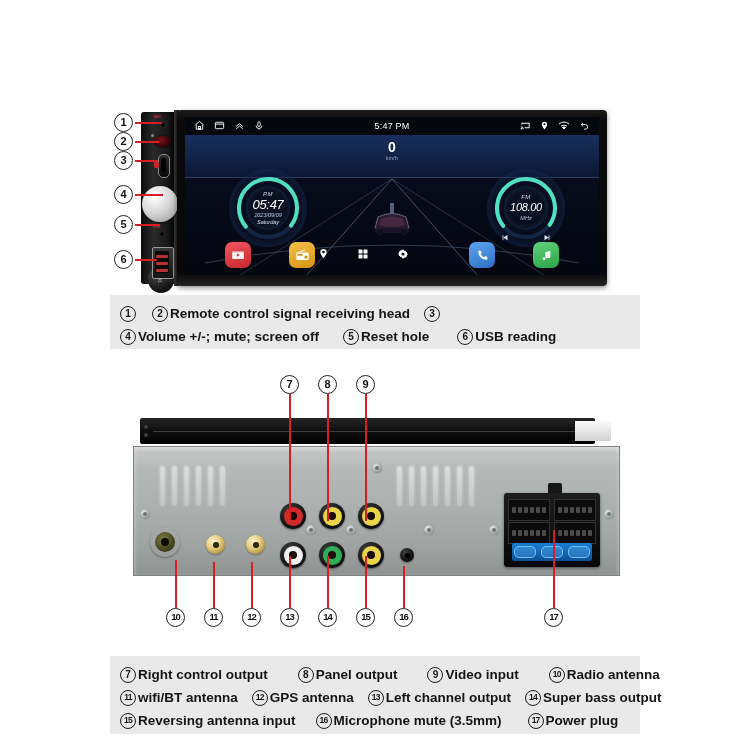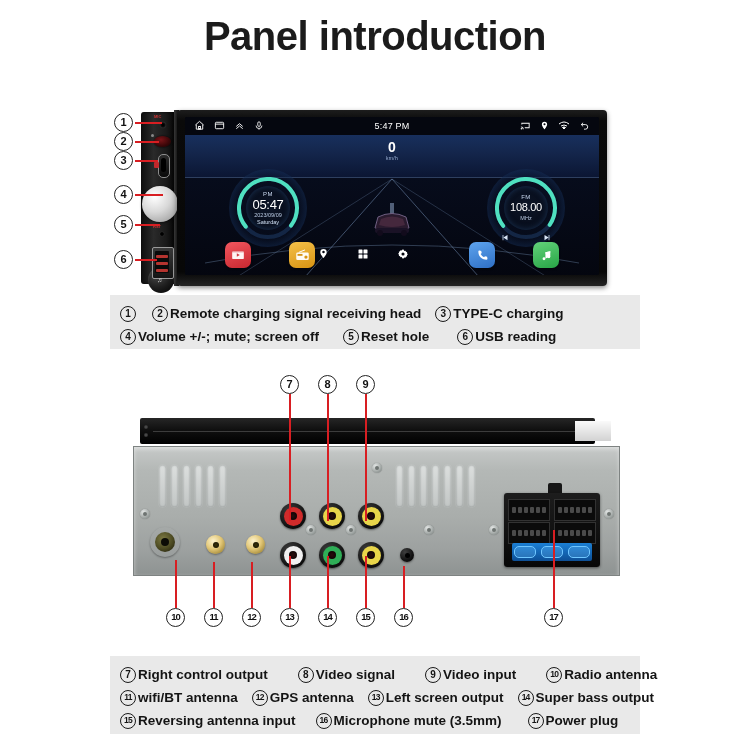--- a/index.html
+++ b/index.html
@@ -193,20 +193,21 @@
   }
   .ring-arc{
     position:absolute;left:8px;top:8px;width:62px;height:62px;
   }
   .gauge-core{
     position:absolute;left:17px;top:17px;width:44px;height:44px;
     border-radius:50%;
     background:radial-gradient(circle at 50% 45%,#0b1426 0%,#060a16 100%);
     display:flex;flex-direction:column;align-items:center;justify-content:center;
     box-shadow:inset 0 0 6px rgba(60,120,190,.35);
+    font-style:italic;
   }
   .g-top{font-size:6px;color:#c9d8ef;letter-spacing:.4px;}
   .g-main{font-size:13px;color:#ffffff;font-weight:500;line-height:15px;letter-spacing:-.3px;}
   .g-main.sm{font-size:11px;}
   .g-sub{font-size:5.5px;color:#b9cae3;line-height:7px;}
   .g-sub2{font-size:5.5px;color:#cfe0f5;line-height:7px;}
   .trk{
     position:absolute;top:64px;color:#d9e6f7;font-size:8px;
   }
   .trk.prev{left:13px;}
@@ -370,21 +371,20 @@
   .fuse-cell{
     width:20px;height:10px;border:1px solid #6fc6ff;border-radius:5px;
     background:rgba(120,200,255,.25);
   }
 </style>
 </head>
 <body>
 
 <div class="page">
 
-  <div class="title">Panel introduction</div>
 
   <div class="unit">
 
     <div class="fascia"></div>
     <div class="fascia-edge"></div>
 
     <div class="mic-lbl">MIC</div>
     <div class="mic-hole"></div>
 
     <div class="ir-dot"></div>
@@ -609,25 +609,24 @@
   <div class="cnum" style="left:114px;top:250px">6</div>
   <div class="lead h" style="left:135px;top:259px;width:22px"></div>
 
   <div class="caption cap1">
     <div class="caprow">
       <span class="capitem">
         <span class="capnum">1</span>
       </span>
       <span class="capitem">
         <span class="capnum">2</span>
-        <span>Remote charging signal receiving head</span>
+        <span>Remote control signal receiving head</span>
       </span>
       <span class="capitem">
         <span class="capnum">3</span>
-        <span>TYPE-C charging</span>
       </span>
     </div>
     <div class="caprow">
       <span class="capitem">
         <span class="capnum">4</span>
         <span>Volume +/-; mute; screen off</span>
       </span>
       <span class="capitem" style="margin-left:10px">
         <span class="capnum">5</span>
         <span>Reset hole</span>
@@ -789,21 +788,21 @@
   <div class="cnum two" style="left:544px;top:608px">17</div>
 
   <div class="caption cap2">
     <div class="caprow">
       <span class="capitem">
         <span class="capnum">7</span>
         <span>Right control output</span>
       </span>
       <span class="capitem" style="margin-left:16px">
         <span class="capnum">8</span>
-        <span>Video signal</span>
+        <span>Panel output</span>
       </span>
       <span class="capitem" style="margin-left:16px">
         <span class="capnum">9</span>
         <span>Video input</span>
       </span>
       <span class="capitem" style="margin-left:16px;margin-right:0">
         <span class="capnum two">10</span>
         <span>Radio antenna</span>
       </span>
     </div>
@@ -811,21 +810,21 @@
       <span class="capitem">
         <span class="capnum two">11</span>
         <span>wifi/BT antenna</span>
       </span>
       <span class="capitem">
         <span class="capnum two">12</span>
         <span>GPS antenna</span>
       </span>
       <span class="capitem">
         <span class="capnum two">13</span>
-        <span>Left screen output</span>
+        <span>Left channel output</span>
       </span>
       <span class="capitem" style="margin-right:0">
         <span class="capnum two">14</span>
         <span>Super bass output</span>
       </span>
     </div>
     <div class="caprow">
       <span class="capitem" style="margin-right:20px">
         <span class="capnum two">15</span>
         <span>Reversing antenna input</span>

